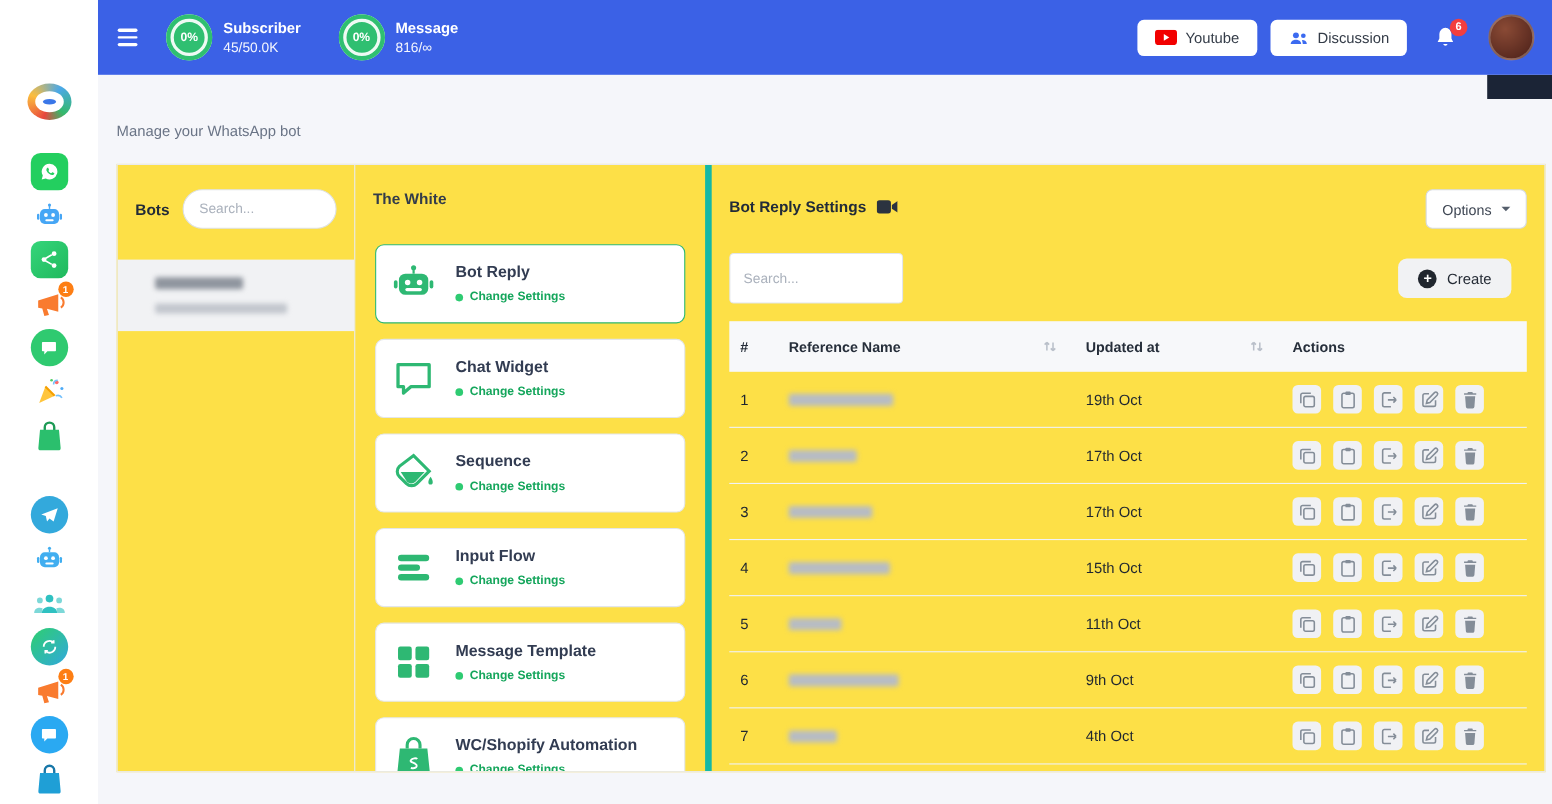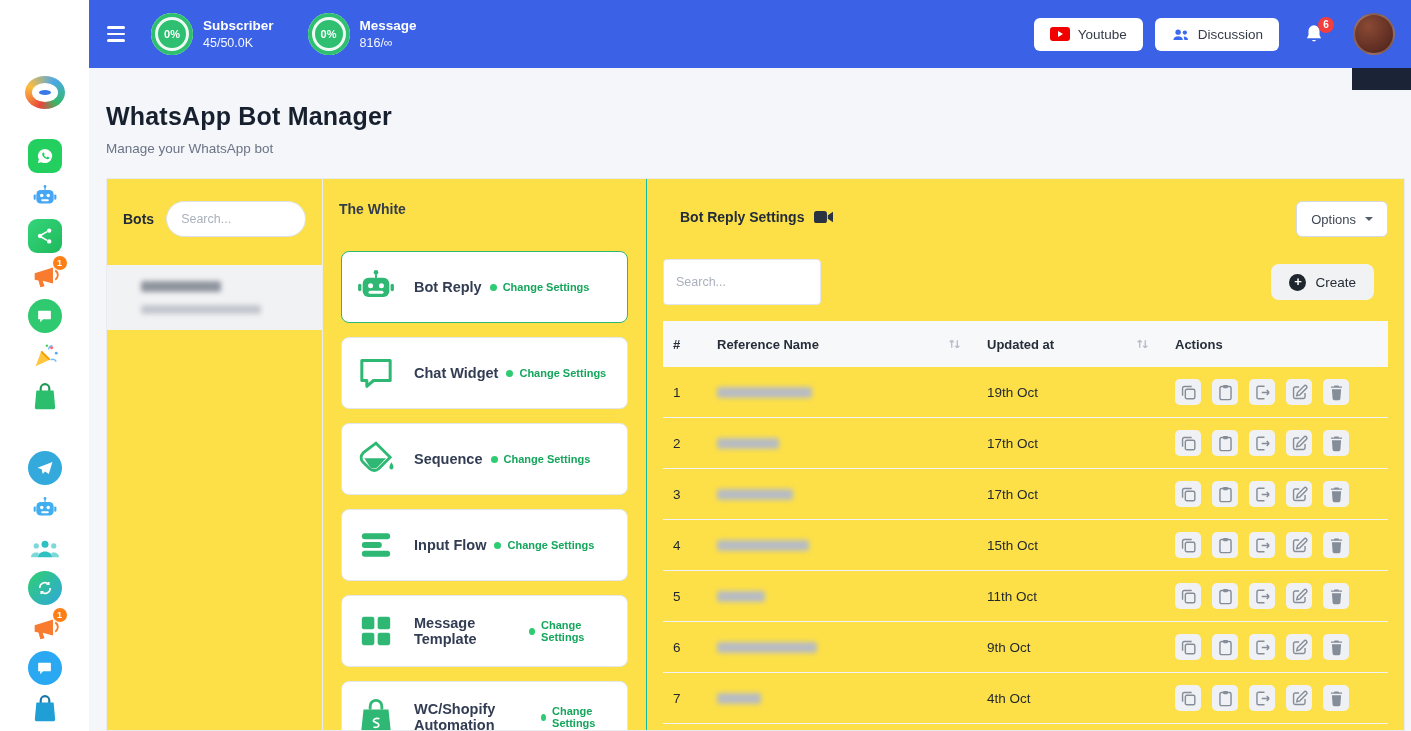--- a/index.html
+++ b/index.html
@@ -47,34 +47,34 @@
 .p1head { display:flex; align-items:center; gap:12px; }
 .ph { font-size:14px; font-weight:bold; color:#222b38; }
 .bsearch { flex:1; min-width:0; height:36px; border:1px solid #dde1e7; border-radius:18px; padding:0 14px; font-size:12.5px; color:#333; outline:none; font-family:inherit; }
 .bsearch::placeholder, .tsearch::placeholder { color:#aab1bc; }
 .bot-item { margin:28px -16px 0; background:#f1f2f4; padding:16px 16px 16px 34px; cursor:pointer; }
 .blur { display:block; border-radius:2px; filter:blur(2.5px); }
 .bot-item .nm { width:80px; height:11px; background:#8f959e; margin-bottom:13px; }
 .bot-item .sb { width:120px; height:9px; background:#c2c6cd; }
 
 
-.p2 { width:324px; border-right:1px solid #14b8a6; padding:22px 16px; flex:none; overflow:hidden; }
+.p2 { width:324px; border-right:6px solid #14b8a6; padding:22px 16px; flex:none; overflow:hidden; }
 .ph2 { font-size:14px; font-weight:600; color:#333c4a; margin-bottom:34px; }
 .mcard { border:1px solid #e3e6ea; border-radius:8px; height:72px; padding:12px 14px; display:flex; align-items:center; gap:18px; margin:0 2px 14px; cursor:pointer; background:#fff; }
 .mcard.selected { border:1.6px solid #2eb873; }
 .micon { width:40px; height:40px; flex:none; display:flex; align-items:center; justify-content:center; }
-.mtext { display:flex; flex-direction:row; gap:8px; }
+.mtext { display:flex; flex-direction:column; gap:8px; }
 .mtitle { font-size:14.5px; font-weight:600; color:#323c52; }
 .mlink { display:flex; align-items:center; gap:6px; font-size:11px; font-weight:bold; color:#15a65c; cursor:pointer; }
 .dot { width:7px; height:7px; border-radius:50%; background:#2ecb72; }
 
 
 .p3 { flex:1; padding:22px 16px; overflow:hidden; }
 .p3head { display:flex; align-items:flex-start; justify-content:space-between; }
-.p3title-wrap { display:flex; align-items:center; gap:10px; margin-top:8px;margin-left:17px; }
+.p3title-wrap { display:flex; align-items:center; gap:10px; margin-top:8px; }
 .opt-btn { background:#fff; border:1px solid #d5dae2; border-radius:6px; padding:0 14px; height:36px; display:flex; align-items:center; gap:9px; font-size:13px; color:#3f4754; cursor:pointer; font-family:inherit; }
 .caret { width:0; height:0; border:4px solid transparent; border-top-color:#555e6b; margin-top:4px; }
 .p3tools { margin-top:22px; display:flex; align-items:center; justify-content:space-between; }
 .tsearch { width:158px; height:46px; border:1px solid #e2e5ea; border-radius:4px; padding:0 12px; font-size:12.5px; outline:none; font-family:inherit; }
 .create-btn { background:#f1f2f4; border:none; border-radius:8px; height:36px; padding:0 18px; display:flex; align-items:center; gap:9px; font-size:13.5px; color:#242b35; font-weight:500; cursor:pointer; font-family:inherit; margin-right:14px; }
 .plus { width:17px; height:17px; border-radius:50%; background:#20262e; color:#fff; font-size:13px; line-height:16px; text-align:center; font-weight:bold; }
 .table { margin-top:16px; }
 .thead, .trow { display:grid; grid-template-columns:44px 270px 188px 1fr; align-items:center; }
 .thead { background:#f7f8fa; height:46px; font-size:13px; font-weight:bold; color:#262e3a; }
 .thead .cell, .trow .cell { padding-left:10px; }
@@ -268,21 +268,20 @@
           <path d="M9.8 18a2.3 2.3 0 0 0 4.4 0z"></path>
         </svg>
       <em class="nbadge">6</em>
     </span>
     <span class="avatar"></span>
   </div>
 </header>
 <div class="avatar-strip"></div>
 
 <main class="content">
-  <h1 class="ptitle">WhatsApp Bot Manager</h1>
   <p class="psub">Manage your WhatsApp bot</p>
 
   <div class="panels">
 
     <section class="p1">
       <div class="p1head">
         <span class="ph">Bots</span>
         <input class="bsearch" type="text" placeholder="Search..." style="">
       </div>
       <div class="bot-item">

